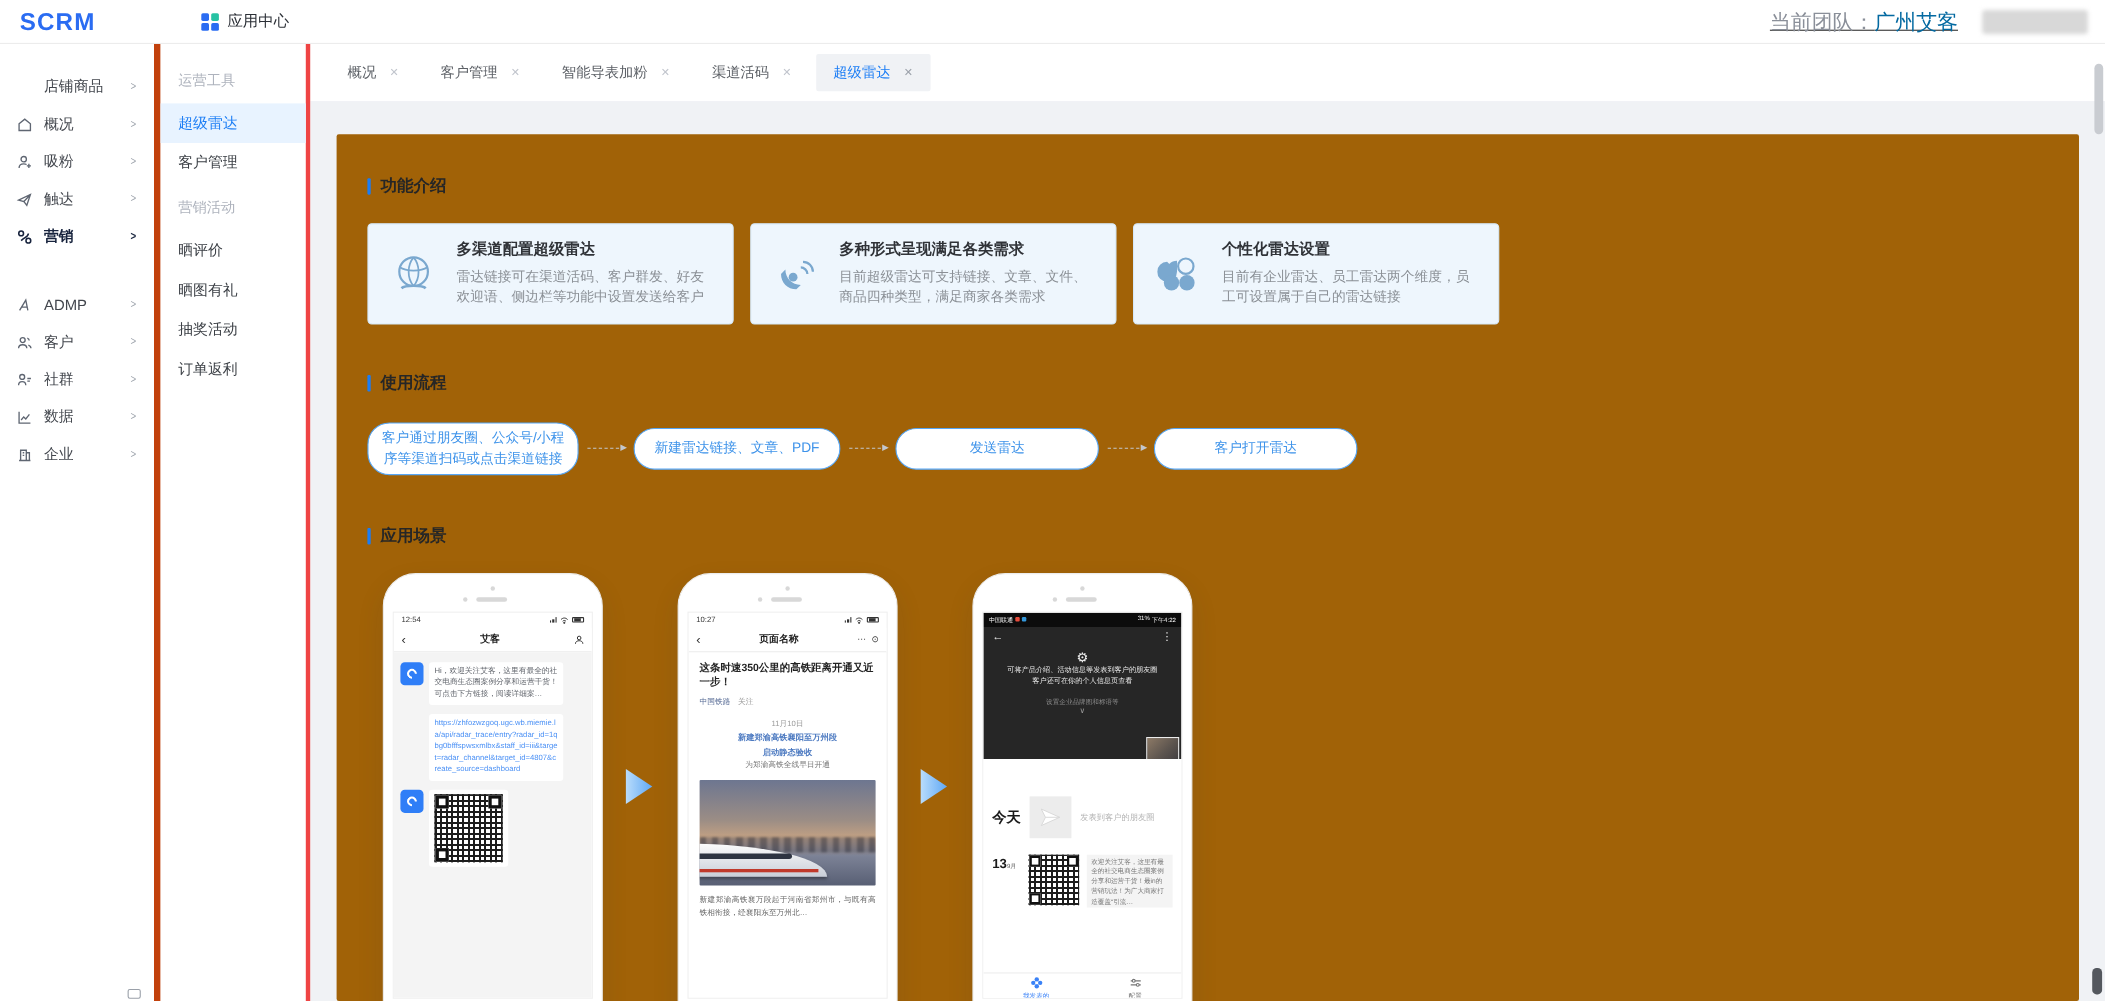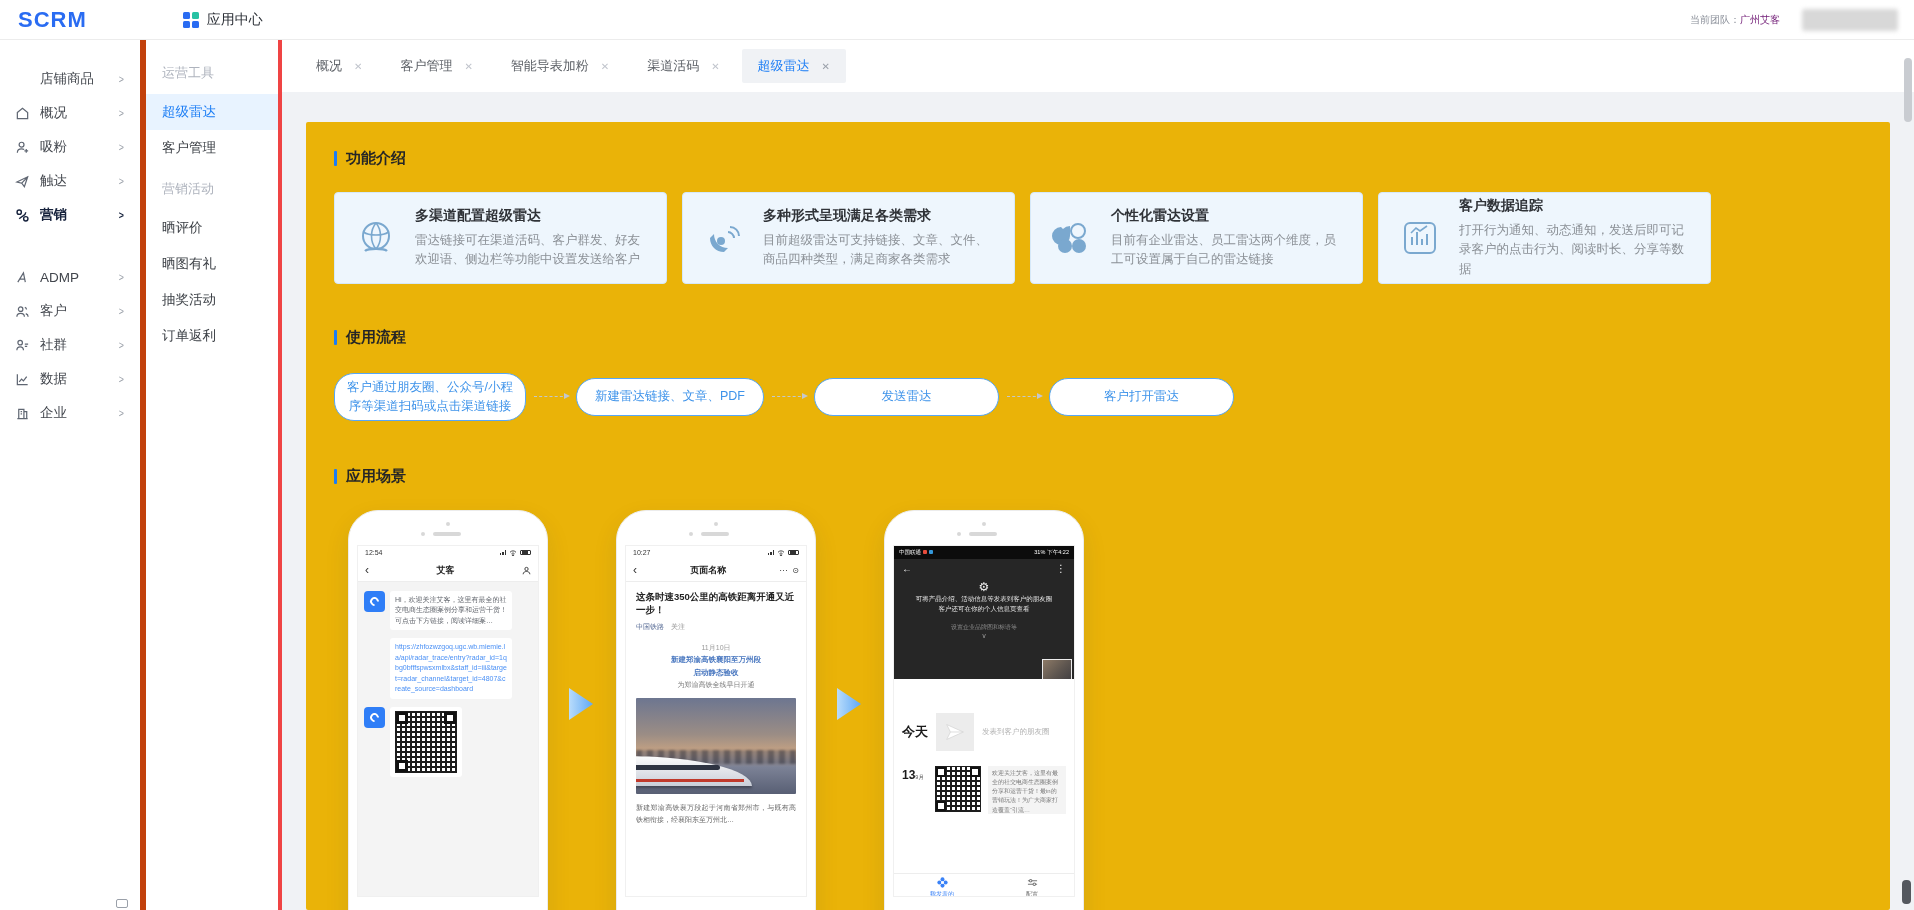--- a/index.html
+++ b/index.html
@@ -8,23 +8,23 @@
   .page { position:relative; width:1914px; height:910px; }
 
   
   .top-header { position:absolute; top:0; left:0; right:0; height:40px; background:#fff;
     border-bottom:1px solid #ececec; display:flex; align-items:center; padding:0 16px 0 18px; z-index:30; }
   .logo { font-size:22px; font-weight:bold; color:#2a6cf2; letter-spacing:1px; font-family:"Liberation Sans",sans-serif; }
   .appcenter { display:flex; align-items:center; gap:8px; margin-left:96px; font-size:14px; color:#2b2f36; cursor:pointer; }
   .grid-icon { display:inline-grid; grid-template-columns:7px 7px; grid-gap:2px; }
   .grid-icon i { width:7px; height:7px; background:#2a6cf2; border-radius:1.5px; }
   .grid-icon i.teal { background:#27c2a3; }
-  .team { margin-left:auto; font-size:10px; display:flex; align-items:center; }
+  .team { margin-left:auto; font-size:19px; display:flex; align-items:center;text-decoration:underline; }
   .t-label { color:#8a8f99; }
-  .t-name { color:#701a75; }
+  .t-name { color:#0369a1; }
   .redacted { width:96px; height:22px; background:#d8d8d8; border-radius:3px; margin-left:22px; filter:blur(2px); }
 
   
   .body-row { position:absolute; top:40px; left:0; right:0; bottom:0; display:flex; }
 
   
   .nav1 { width:146px; background:#fff; border-right:6px solid #c2410c; padding-top:22px; flex:none; }
   .n1-item { height:34px; display:flex; align-items:center; padding:0 16px 0 14px; cursor:pointer; }
   .n1-icon { width:16px; height:16px; display:flex; align-items:center; justify-content:center; color:#5f6672; flex:none; }
   .n1-icon svg { stroke:#5f6672; }
@@ -44,21 +44,21 @@
 
   
   .main { flex:1; display:flex; flex-direction:column; min-width:0; }
   .tabbar { height:52px; background:#fff; display:flex; align-items:center; padding-left:18px; gap:6px; flex:none; }
   .tab { display:flex; align-items:center; gap:12px; padding:8px 16px; font-size:13px; color:#5c6066; border-radius:2px; cursor:pointer; }
   .tab-x { font-size:10px; color:#c0c4cc; cursor:pointer; }
   .tab.active { background:#f0f2f5; color:#1b7df5; }
   .tab.active .tab-x { color:#9aa0a9; }
 
   .content { flex:1; background:#f0f2f5; padding:30px 24px 0; overflow:hidden; }
-  .panel { background:#eab308; border-radius:2px; height:100%; padding:27px 28px; }
+  .panel { background:#a16207; border-radius:2px; height:100%; padding:38px 28px; }
 
   .sec-h { display:flex; align-items:center; gap:9px; }
   .sec-bar { width:3px; height:15px; background:#1b7df5; border-radius:1px; }
   .sec-title { font-size:15px; font-weight:bold; color:#262626; }
 
   
   .cards { display:flex; gap:15px; margin:24px 0 0 0; }
   .card { width:333px; height:92px; background:#eef6fd; border:1px solid #d6e9f9; border-radius:4px;
     display:flex; align-items:center; gap:16px; padding:12px 18px; flex:none; }
   .card-icon { width:46px; height:46px; flex:none; display:flex; align-items:center; justify-content:center; }
@@ -374,33 +374,20 @@
                   <circle cx="26" cy="13" r="7" fill="none" stroke="#7aa8cf" stroke-width="2"></circle>
                   <circle cx="13" cy="28" r="7" fill="#7aa8cf"></circle>
                   <circle cx="27" cy="28" r="7" fill="#7aa8cf"></circle>
                 </svg>
               </span>
               <span>
                 <div class="card-title">个性化雷达设置</div>
                 <div class="card-desc">目前有企业雷达、员工雷达两个维度，员工可设置属于自己的雷达链接</div>
               </span>
             </div>
-            <div class="card">
-              <span class="card-icon">
-                <svg width="40" height="40" viewBox="0 0 40 40" fill="none" stroke="#7aa8cf" stroke-width="2">
-                  <rect x="5" y="5" width="30" height="30" rx="5"></rect>
-                  <path d="M12 27 V19 M17 27 V14 M22 27 V21 M27 27 V16"></path>
-                  <path d="M11 15 16 10 20 13 27 8" stroke-width="1.6"></path>
-                </svg>
-              </span>
-              <span>
-                <div class="card-title">客户数据追踪</div>
-                <div class="card-desc">打开行为通知、动态通知，发送后即可记录客户的点击行为、阅读时长、分享等数据</div>
-              </span>
-            </div>
           </div>
 
           <div class="flow-wrap">
             <div class="sec-h">
               <span class="sec-bar"></span>
               <span class="sec-title">使用流程</span>
             </div>
             <div class="flow">
               <div class="step s1">客户通过朋友圈、公众号/小程序等渠道扫码或点击渠道链接</div>
               <div class="dash-arrow"></div>

